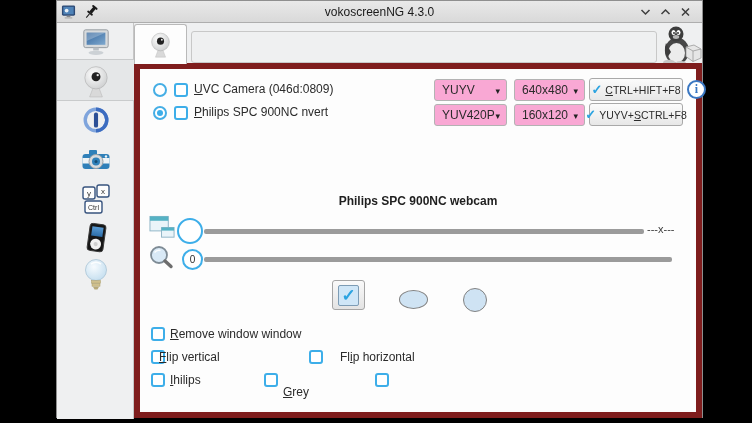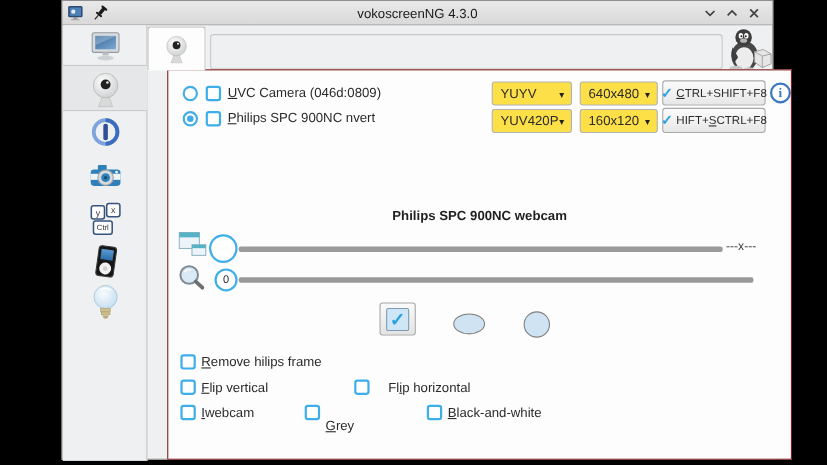--- a/index.html
+++ b/index.html
@@ -14,29 +14,29 @@
   .wc { position:absolute; top:4px; width:15px; height:14px; cursor:default; }
   .wc-min { right:49px; } .wc-max { right:29px; } .wc-close { right:9px; }
   
   .sidebar { position:absolute; left:0; top:22px; width:77px; height:396px; background:#eff0f1; border-right:1px solid #c6c6c6; }
   .sb-sel { position:absolute; left:0; top:36px; width:77px; height:42px; background:#e5e7e8; border-top:1px solid #c9cbcc; border-bottom:1px solid #c9cbcc; }
   .sb-item { position:absolute; left:0; width:77px; display:flex; justify-content:center; }
   
   .tab { position:absolute; left:77px; top:23px; width:53px; height:40px; background:#fdfdfd; border:1px solid #b9b9b9; border-bottom:none; border-radius:3px 3px 0 0; z-index:3; display:flex; align-items:center; justify-content:center; }
   .tabbar-empty { position:absolute; left:134px; top:30px; width:466px; height:32px; border:1px solid #c8c8c8; border-radius:3px; }
   .tux { position:absolute; left:601px; top:25px; }
-  .pane { position:absolute; left:77px; top:62px; width:568px; height:355px; background:#fdfdfd; border:1px solid #7f1d1d; z-index:2;margin-left:18px; }
+  .pane { position:absolute; left:77px; top:62px; width:568px; height:355px; background:#fdfdfd; border:6px solid #7f1d1d; z-index:2; }
   
   .radio { position:absolute; width:14px; height:14px; background:#fff; border:2px solid #45aee5; border-radius:50%; }
   .radio .dot { position:absolute; inset:2px; border-radius:50%; background:#3daee9; display:none; }
   .radio.sel .dot { display:block; }
   .cb { position:absolute; width:14px; height:14px; background:#fff; border:2px solid #3daee9; border-radius:3px; }
   .lbl { position:absolute; font-size:12px; color:#2b2b2b; white-space:nowrap; line-height:15px; }
   .u { text-decoration:underline; text-underline-offset:1px; }
-  .dd { position:absolute; height:22px; background:#fde047; border:1px solid #b3b3b3; border-radius:3px; font-size:12px; color:#2b2b2b; display:flex; align-items:center; padding:0 7px; }
+  .dd { position:absolute; height:22px; background:#f9a8d4; border:1px solid #b3b3b3; border-radius:3px; font-size:12px; color:#2b2b2b; display:flex; align-items:center; padding:0 7px; }
   .dd .arrow { position:absolute; right:6px; top:6px; font-size:9px; color:#222; }
   .btn-shortcut { position:absolute; width:94px; height:23px; background:linear-gradient(#fbfbfb,#e7e7e7); border:1px solid #a9a9a9; border-radius:3px; display:flex; align-items:center; justify-content:center; gap:3px; font-size:10.5px; color:#2b2b2b; white-space:nowrap; }
   .check { color:#2ba3e0; font-weight:bold; font-size:13px; line-height:13px; }
   .info-btn { position:absolute; width:19px; height:19px; border:2px solid #3a77c2; border-radius:50%; color:#3a77c2; font-family:"Liberation Serif", serif; font-weight:bold; font-size:12px; display:flex; align-items:center; justify-content:center; background:#fff; }
   .panel-title { position:absolute; left:0; top:125px; width:100%; text-align:center; font-size:12px; font-weight:bold; color:#1f1f1f; }
   .track { position:absolute; height:5px; background:#9b9b9b; border-radius:2px; }
   .handle { position:absolute; background:#fff; border:2px solid #3daee9; border-radius:50%; display:flex; align-items:center; justify-content:center; font-size:10px; color:#2b2b2b; }
   .slider-right-label { position:absolute; font-size:11px; color:#3c3c3c; }
   .frame-btn { position:absolute; left:192px; top:211px; width:33px; height:30px; background:linear-gradient(#fafafa,#e3e3e3); border:1px solid #a5a5a5; border-radius:3px; display:flex; align-items:center; justify-content:center; }
   .frame-btn .inner-cb { width:21px; height:21px; background:#cfe6f7; border:1px solid #7d9cb5; border-radius:2px; display:flex; align-items:center; justify-content:center; }
@@ -229,42 +229,42 @@
     <div class="dd" style="left:294px; top:10px; width:73px">
       <span>YUYV</span>
       <span class="arrow">▾</span>
     </div>
     <div class="dd" style="left:374px; top:10px; width:71px">
       <span>640x480</span>
       <span class="arrow">▾</span>
     </div>
     <div class="btn-shortcut" style="left:449px; top:9px">
       <span class="check">✓</span>
-      <span><span></span><span class="u">C</span><span>TRL+SHIFT+F8</span></span>
+      <span><span></span><span class="u">C</span><span>TRL+HIFT+F8</span></span>
     </div>
     <div class="info-btn" style="left:547px; top:11px">
         <span>i</span>
       </div>
 
     <span class="radio sel" style="left:13px; top:37px">
         <span class="dot"></span>
       </span>
     <span class="cb" style="left:34px; top:37px"></span>
     <span class="lbl" style="left:54px; top:36px"><span></span><span class="u">P</span><span>hilips SPC 900NC nvert</span></span>
     <div class="dd" style="left:294px; top:35px; width:73px">
       <span>YUV420P</span>
       <span class="arrow">▾</span>
     </div>
     <div class="dd" style="left:374px; top:35px; width:71px">
       <span>160x120</span>
       <span class="arrow">▾</span>
     </div>
     <div class="btn-shortcut" style="left:449px; top:34px">
       <span class="check">✓</span>
-      <span><span>HIFT+</span><span class="u">S</span><span>CTRL+F8</span></span>
+      <span><span>YUYV+</span><span class="u">S</span><span>CTRL+F8</span></span>
     </div>
 
     <div class="panel-title">Philips SPC 900NC webcam</div>
 
     <span style="position:absolute; left:9px; top:145px">
       <svg width="27" height="28" viewBox="0 0 28 28">
         <rect x="1" y="2" width="19" height="15" fill="#eaf4f9" stroke="#8fb4c6"></rect>
         <rect x="1" y="2" width="19" height="4.5" fill="#55b2c4"></rect>
         <rect x="13" y="13.5" width="13" height="10" fill="#eaf4f9" stroke="#8fb4c6"></rect>
         <rect x="13" y="13.5" width="13" height="3.2" fill="#55b2c4"></rect>
@@ -288,28 +288,27 @@
 
     <div class="frame-btn">
       <span class="inner-cb">
           <span class="check">✓</span>
         </span>
     </div>
     <div class="shape-ellipse"></div>
     <div class="shape-circle"></div>
 
     <span class="cb" style="left:11px; top:258px"></span>
-    <span class="lbl" style="left:30px; top:258px"><span></span><span class="u">R</span><span>emove hilips frame</span></span>
+    <span class="lbl" style="left:30px; top:258px"><span></span><span class="u">R</span><span>emove window window</span></span>
 
     <span class="cb" style="left:11px; top:281px"></span>
-    <span class="lbl" style="left:30px; top:281px"><span></span><span class="u">F</span><span>lip vertical</span></span>
+    <span class="lbl" style="left:19px; top:281px"><span></span><span class="u">F</span><span>lip vertical</span></span>
     <span class="cb" style="left:169px; top:281px"></span>
     <span class="lbl" style="left:200px; top:281px"><span>Fl</span><span class="u">i</span><span>p horizontal</span></span>
 
     <span class="cb" style="left:11px; top:304px"></span>
-    <span class="lbl" style="left:30px; top:304px"><span></span><span class="u">I</span><span>webcam</span></span>
+    <span class="lbl" style="left:30px; top:304px"><span></span><span class="u">I</span><span>hilips</span></span>
     <span class="cb" style="left:124px; top:304px"></span>
     <span class="lbl" style="left:143px; top:316px"><span></span><span class="u">G</span><span>rey</span></span>
     <span class="cb" style="left:235px; top:304px"></span>
-    <span class="lbl" style="left:254px; top:304px"><span></span><span class="u">B</span><span>lack-and-white</span></span>
   </div>
 
 </div>
 
 </body></html>

